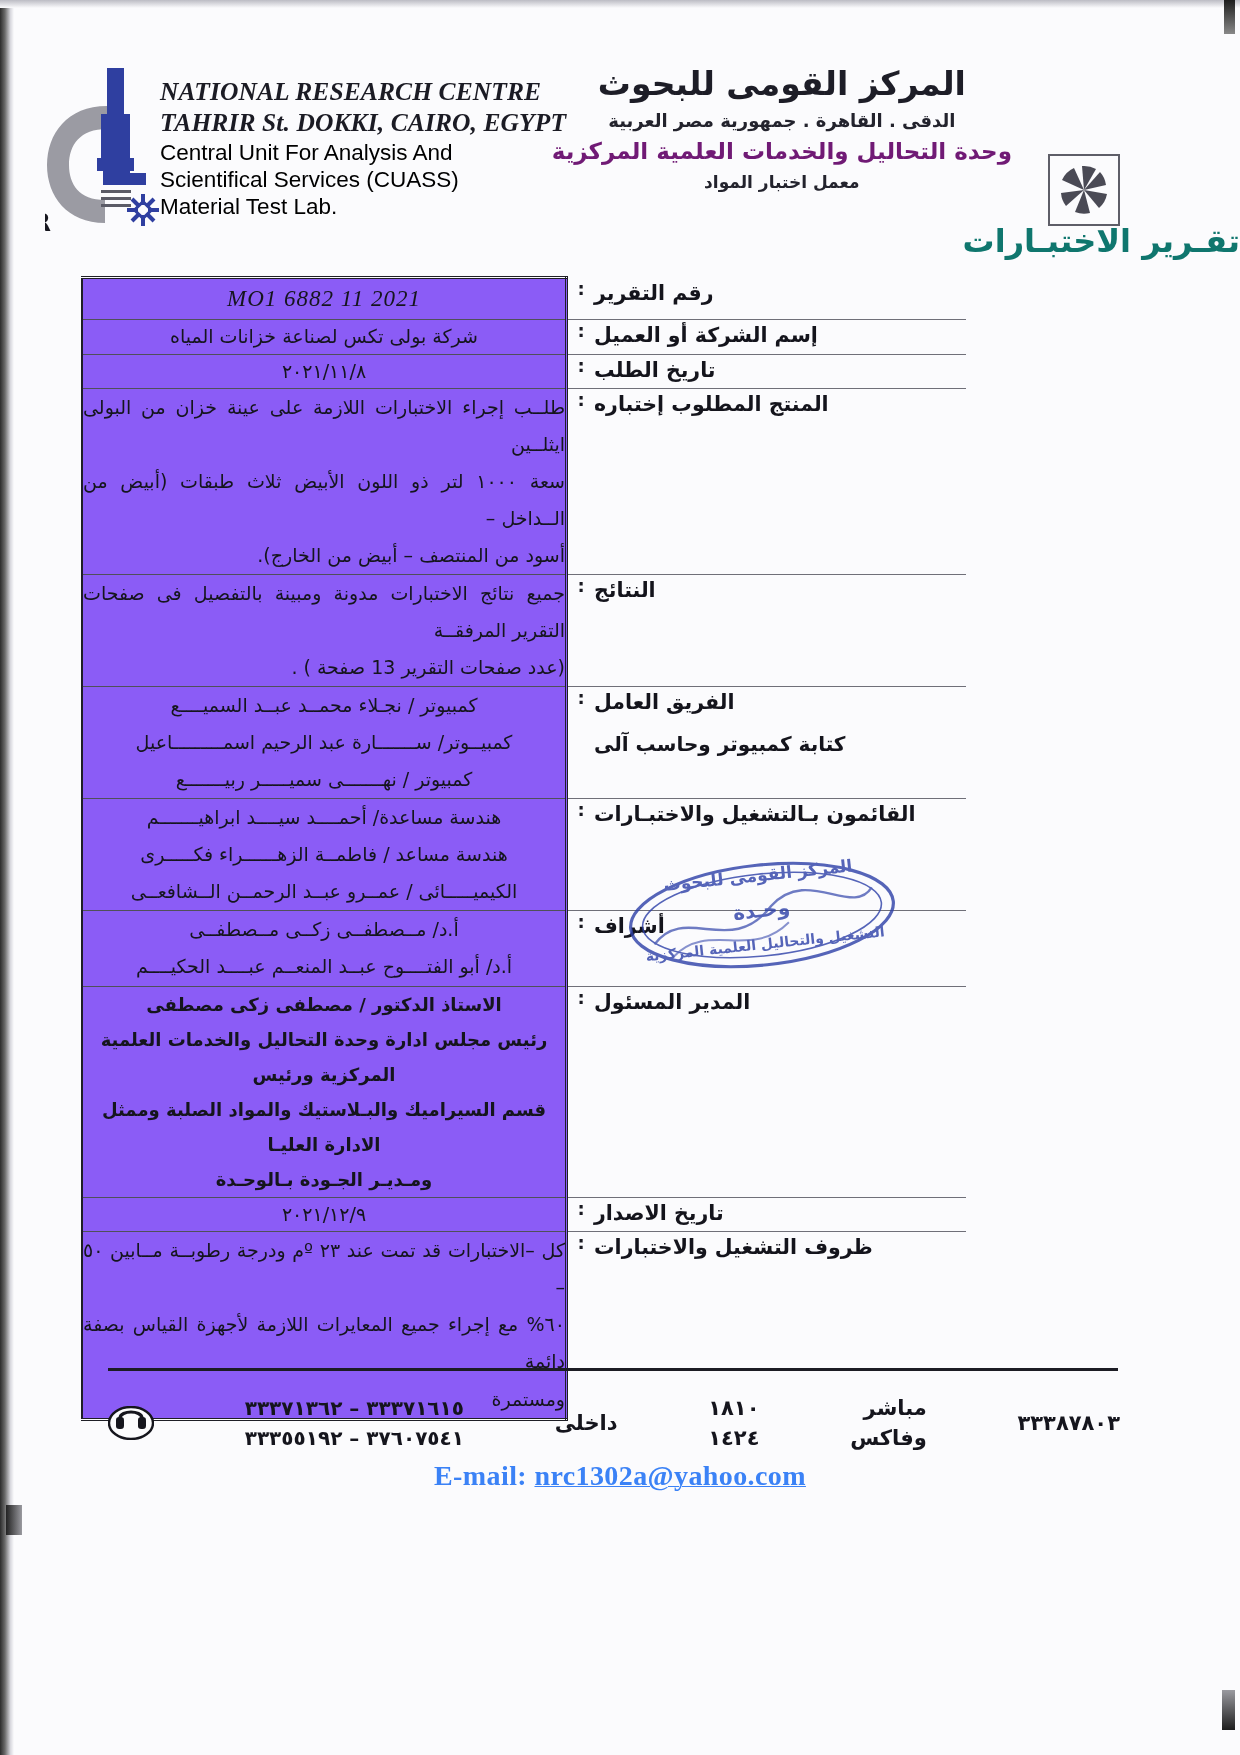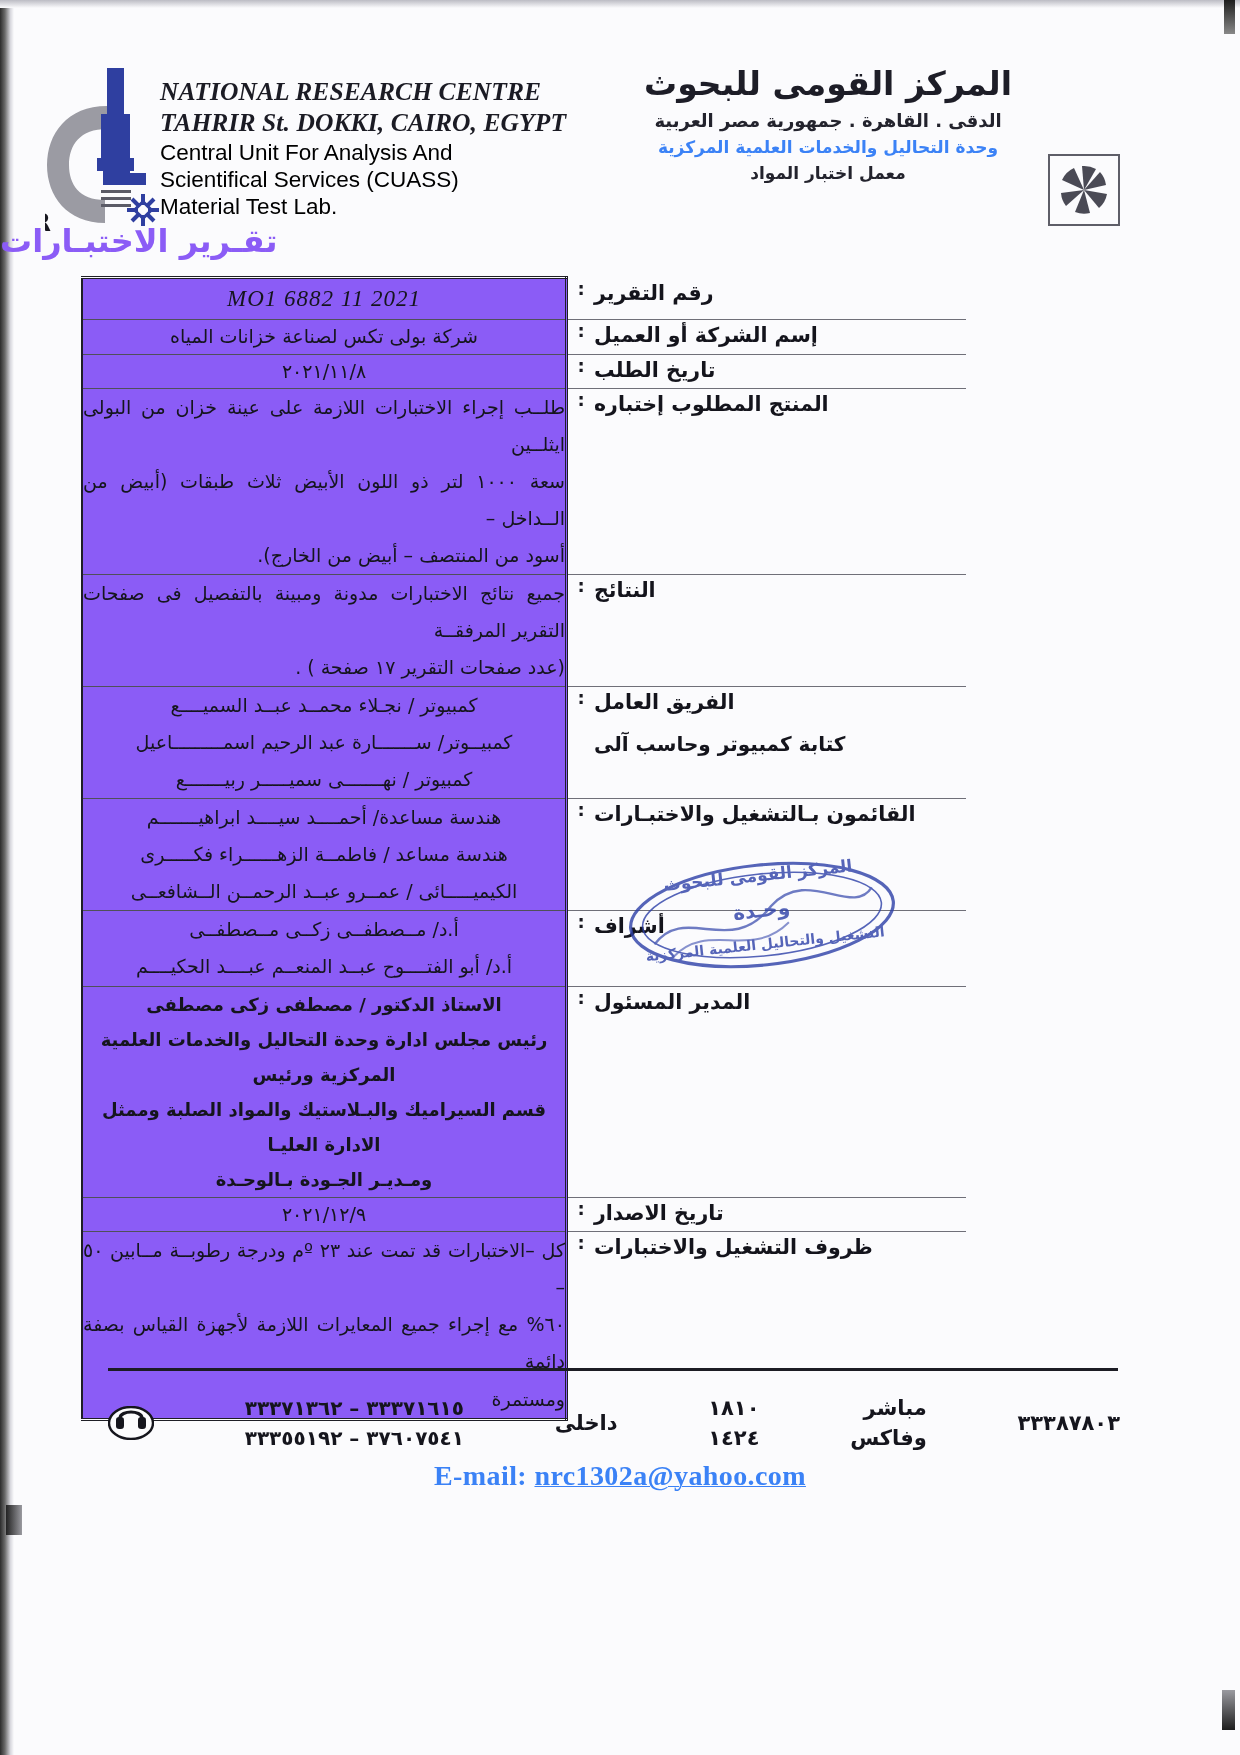--- a/index.html
+++ b/index.html
@@ -29,28 +29,28 @@
     font-weight:bold;font-style:italic;font-size:25.5px;
     letter-spacing:.1px;color:#1b1b24;line-height:1.23;white-space:nowrap;
   }
   .eng-l3,.eng-l4,.eng-l5{
     font-family:"Liberation Sans","DejaVu Sans",sans-serif;
     font-size:22.5px;color:#000000;line-height:1.2;white-space:nowrap;
   }
   .ar-block{position:absolute;right:228px;top:14px;text-align:center;direction:rtl;}
   .ar-h1{font-size:33px;font-weight:bold;color:#1d1d27;letter-spacing:2px;line-height:1.35;white-space:nowrap;}
   .ar-h2{font-size:18px;font-weight:bold;color:#23232d;letter-spacing:.6px;line-height:1.5;white-space:nowrap;}
-  .ar-h3{font-size:17px;font-weight:bold;color:#3b82f6;line-height:1.55;white-space:nowrap;}
+  .ar-h3{font-size:23px;font-weight:bold;color:#701a75;line-height:1.55;white-space:nowrap;}
   .ar-h4{font-size:17px;font-weight:bold;color:#23232d;line-height:1.55;white-space:nowrap;}
   .nrc-mark{position:absolute;right:120px;top:106px;width:72px;height:72px;}
 
   
   .doc-title{
-    position:absolute;left:0;top:222px;width:1240px;text-align:left;
-    font-size:32px;font-weight:bold;color:#8b5cf6;letter-spacing:2px;
+    position:absolute;left:0;top:222px;width:1240px;text-align:right;
+    font-size:32px;font-weight:bold;color:#0f766e;letter-spacing:2px;
   }
 
   
   .tbl-wrap{position:absolute;left:86px;top:276px;width:880px;}
   .report-table{border-collapse:collapse;width:880px;table-layout:fixed;direction:rtl;}
   .report-table td{vertical-align:top;padding:0;}
   
   .lbl{
     width:372px;text-align:left;
     font-size:20.5px;font-weight:bold;color:#14141c;
@@ -221,21 +221,21 @@
             <span class="ln">سعة ١٠٠٠ لتر ذو اللون الأبيض ثلاث طبقات (أبيض من الــداخل –</span>
             <span class="ln">أسود من المنتصف – أبيض من الخارج).</span>
           </td>
         </tr>
 
         <tr class="row-tall">
           <td class="lbl">النتائج</td>
           <td class="colon">:</td>
           <td class="val">
             <span class="ln">جميع نتائج الاختبارات مدونة ومبينة بالتفصيل فى صفحات التقرير المرفقــة</span>
-            <span class="ln">(عدد صفحات التقرير ١٧ صفحة ) .</span>
+            <span class="ln">(عدد صفحات التقرير 13 صفحة ) .</span>
           </td>
         </tr>
 
         <tr class="row-tall">
           <td class="lbl">
             <span>الفريق العامل</span>
             <span class="sub">كتابة كمبيوتر وحاسب آلى</span>
           </td>
           <td class="colon">:</td>
           <td class="val center">

